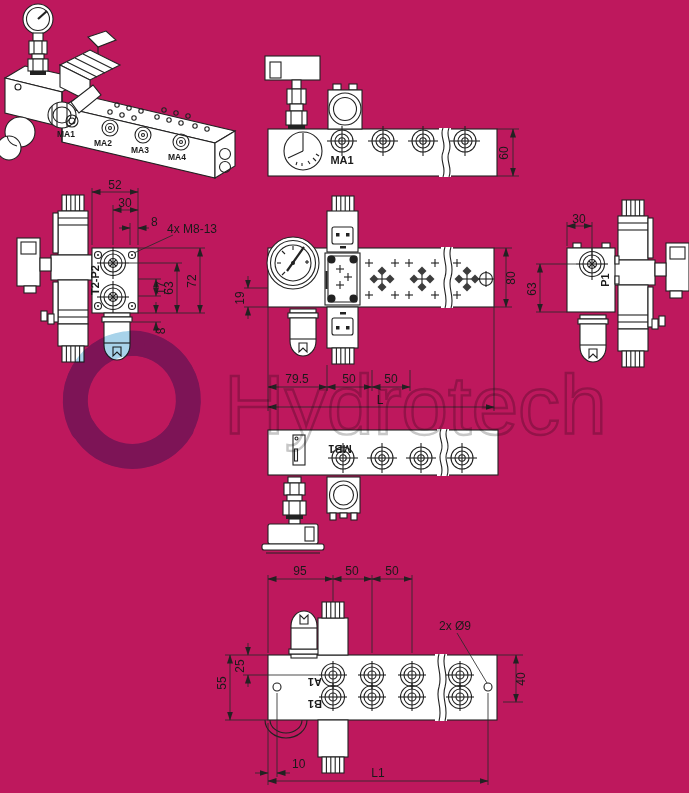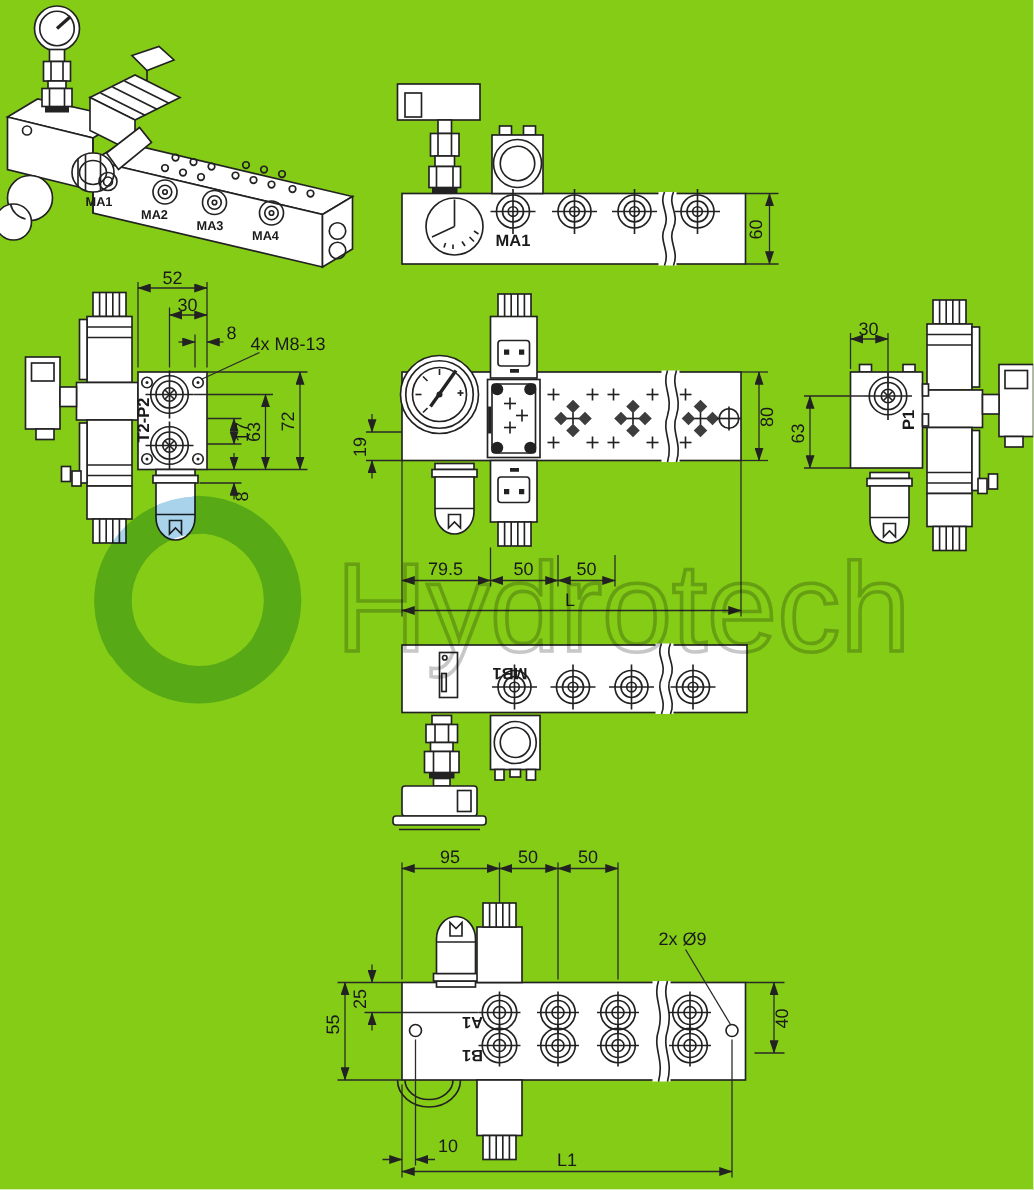--- a/index.html
+++ b/index.html
@@ -1,17 +1,17 @@
 <!DOCTYPE html>
 <html><head>
 <meta charset="utf-8">
 <style>
   *{box-sizing:border-box}
   html,body{margin:0;padding:0;background:#fff}
-  #canvas{position:relative;width:689px;height:793px;background:#84cc16;overflow:hidden;font-family:"Liberation Sans",sans-serif}
+  #canvas{position:relative;width:689px;height:793px;background:#be185d;overflow:hidden;font-family:"Liberation Sans",sans-serif}
   .view{position:absolute}
   svg{display:block;overflow:visible}
   .draw line,.draw path,.draw rect,.draw circle,.draw ellipse,.draw polygon,.draw polyline{stroke:#222;stroke-width:1.1;fill:none}
   .draw .f{fill:#fff}
   .draw .dk{fill:#222;stroke:none}
   .draw .dk2{fill:#3d3d3d;stroke:none}
   .draw .wg{fill:#fff;stroke:none}
   .draw .nd{stroke-width:2.2}
   .draw .dim line,.draw .dim path{stroke:#2a2a2a;stroke-width:0.85}
   .draw text{fill:#1a1a1a;stroke:none;font-family:"Liberation Sans",sans-serif;font-size:12px}

